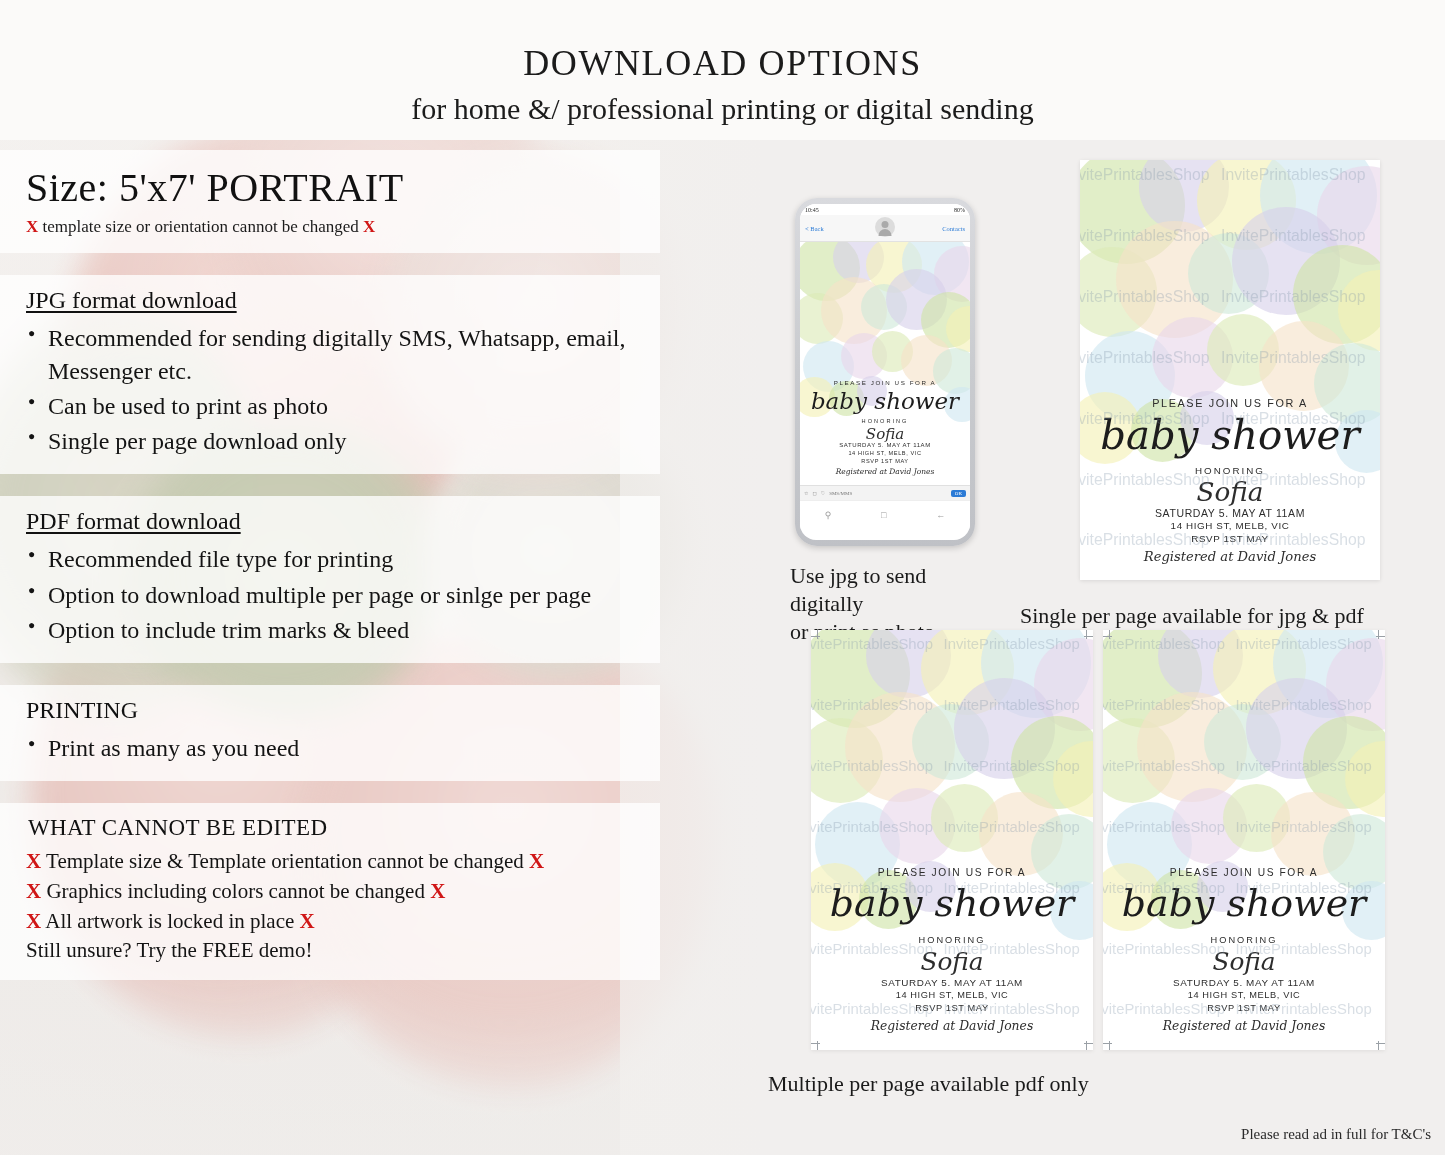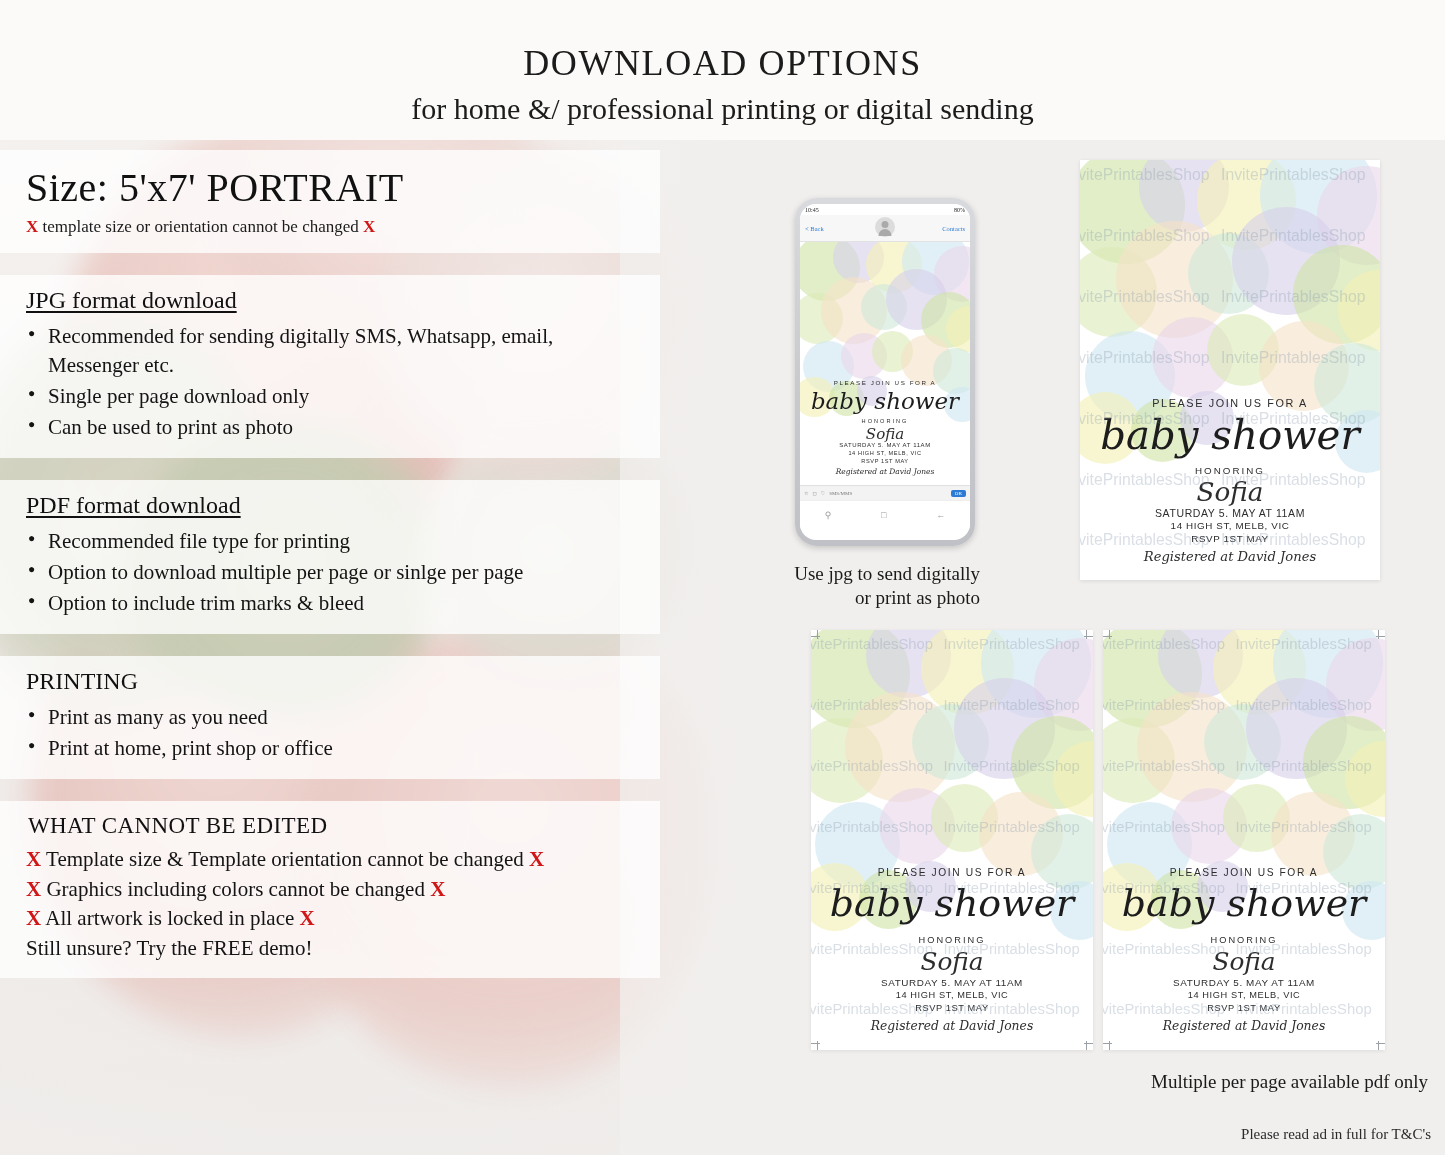--- a/index.html
+++ b/index.html
@@ -111,21 +111,21 @@
     text-underline-offset: 3px;
   }
   .sec-title.plain { text-decoration: none; }
   ul.bullets {
     margin: 0;
     padding: 0 0 0 22px;
     list-style: none;
   }
   ul.bullets li {
     position: relative;
-    font-size: 21px;
+    font-size: 24px;
     line-height: 1.38;
     color: #141414;
     margin-bottom: 2px;
   }
   ul.bullets li::before {
     content: "\25CF";
     position: absolute;
     left: -20px;
     top: 0;
     font-size: 12px;
@@ -148,22 +148,22 @@
 
   
   .right-col {
     position: absolute;
     left: 690px; top: 150px;
     width: 750px;
     z-index: 4;
   }
 
   .caption {
-    text-align: right;
-    font-size: 19px;
+    text-align: left;
+    font-size: 22px;
     color: #1a1a1a;
     line-height: 1.28;
   }
 
   
   .phone-block {
     position: absolute;
     left: 100px;
     top: 48px;
     width: 190px;
@@ -402,39 +402,38 @@
       <span class="x-mark">X</span>
       <span>template size or orientation cannot be changed</span>
       <span class="x-mark">X</span>
     </p>
   </div>
 
   <div class="panel">
     <p class="sec-title">JPG format download</p>
     <ul class="bullets">
       <li>Recommended for sending digitally SMS, Whatsapp, email, Messenger etc.</li>
+      <li>Can be used to print as photo</li>
       <li>Single per page download only</li>
-      <li>Can be used to print as photo</li>
     </ul>
   </div>
 
   <div class="panel">
     <p class="sec-title">PDF format download</p>
     <ul class="bullets">
       <li>Recommended file type for printing</li>
       <li>Option to download multiple per page or sinlge per page</li>
       <li>Option to include trim marks &amp; bleed</li>
     </ul>
   </div>
 
   <div class="panel">
     <p class="sec-title plain">PRINTING</p>
     <ul class="bullets">
       <li>Print as many as you need</li>
-      <li>Print at home, print shop or office</li>
     </ul>
   </div>
 
   <div class="panel">
     <p class="cannot-title">WHAT CANNOT BE EDITED</p>
     <p class="cannot-line">
       <span class="x-mark">X</span>
       <span>Template size &amp; Template orientation cannot be changed</span>
       <span class="x-mark">X</span>
     </p>
@@ -555,20 +554,21 @@
         <div class="wm" style="left: 141px; top: 127.8px; font-size: 15.75px;">InvitePrintablesShop</div>
         <div class="wm" style="left: -15px; top: 188.7px; font-size: 15.75px;">InvitePrintablesShop</div>
         <div class="wm" style="left: 141px; top: 188.7px; font-size: 15.75px;">InvitePrintablesShop</div>
         <div class="wm" style="left: -15px; top: 249.6px; font-size: 15.75px;">InvitePrintablesShop</div>
         <div class="wm" style="left: 141px; top: 249.6px; font-size: 15.75px;">InvitePrintablesShop</div>
         <div class="wm" style="left: -15px; top: 310.5px; font-size: 15.75px;">InvitePrintablesShop</div>
         <div class="wm" style="left: 141px; top: 310.5px; font-size: 15.75px;">InvitePrintablesShop</div>
         <div class="wm" style="left: -15px; top: 371.4px; font-size: 15.75px;">InvitePrintablesShop</div>
         <div class="wm" style="left: 141px; top: 371.4px; font-size: 15.75px;">InvitePrintablesShop</div>
       </div>
+    <div class="caption">Single per page available for jpg &amp; pdf</div>
   </div>
 
   <div class="multi-block">
     <div class="sheet-row">
       <div class="sheet invite" id="sheet-1">
           <div class="conf" style="width: 109.98px; height: 109.98px; left: -10.857px; top: -11.496px; background: rgb(207, 227, 166);"></div>
           <div class="conf" style="width: 84.6px; height: 84.6px; left: 54.99px; top: -16.92px; background: rgb(215, 208, 234);"></div>
           <div class="conf" style="width: 93.06px; height: 93.06px; left: 110.121px; top: -8.112px; background: rgb(243, 240, 180);"></div>
           <div class="conf" style="width: 109.98px; height: 109.98px; left: 169.623px; top: -21.996px; background: rgb(207, 231, 240);"></div>
           <div class="conf" style="width: 93.06px; height: 93.06px; left: 222.921px; top: 7.638px; background: rgb(232, 214, 234);"></div>

